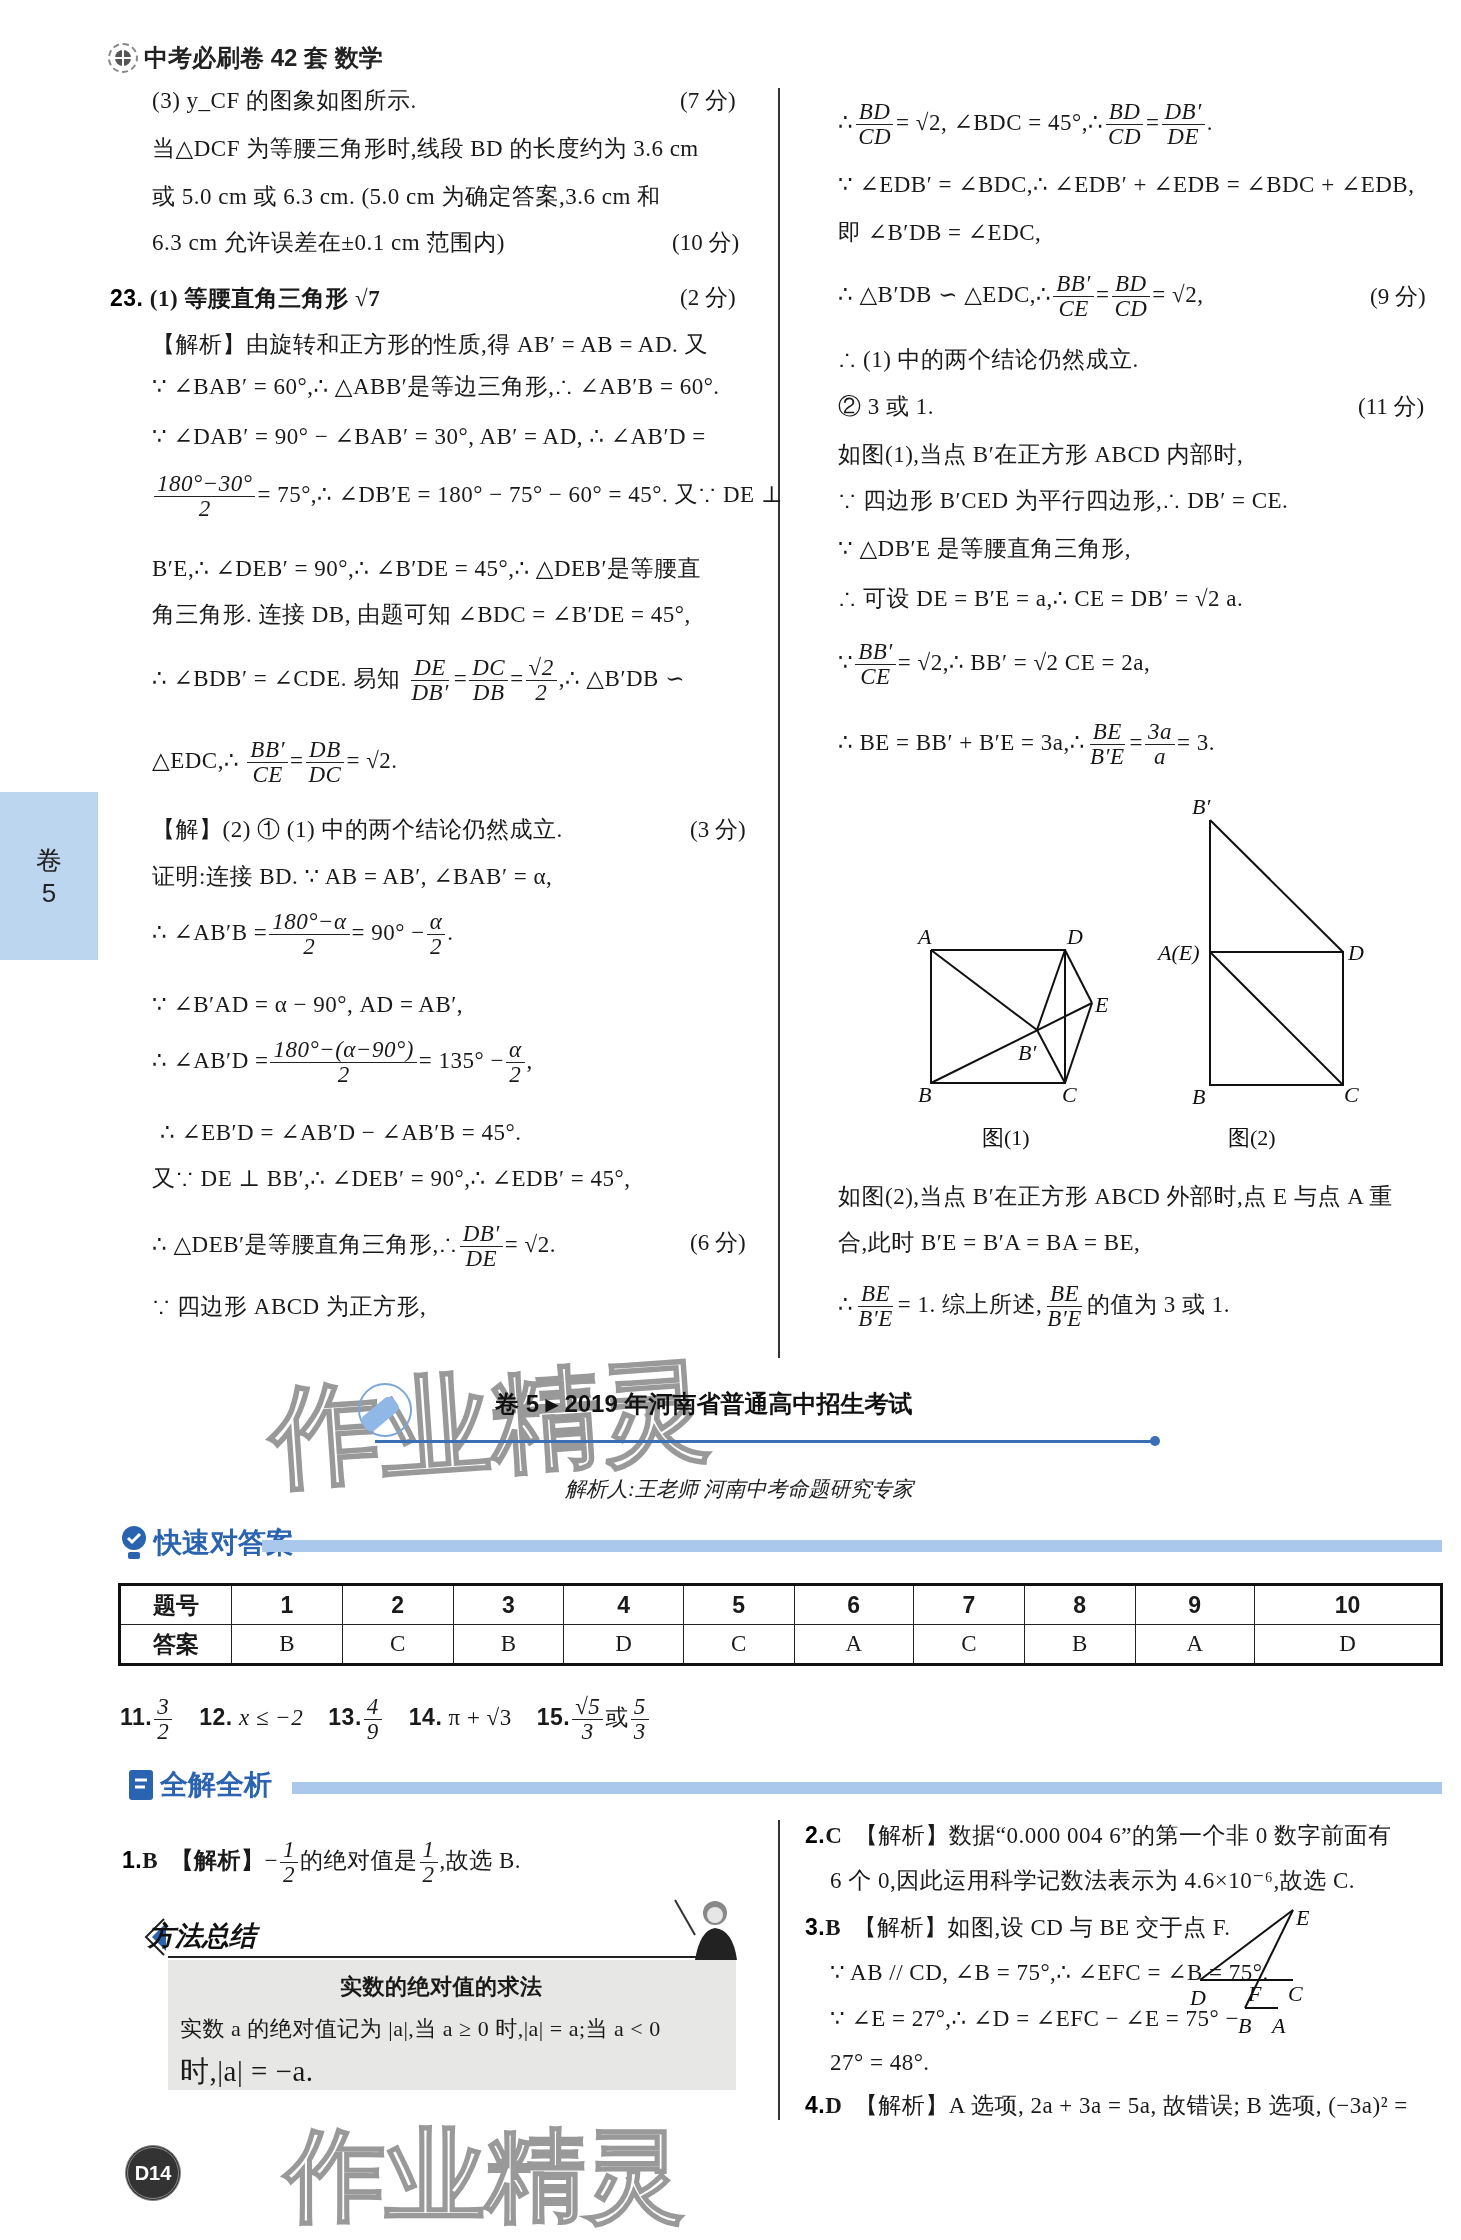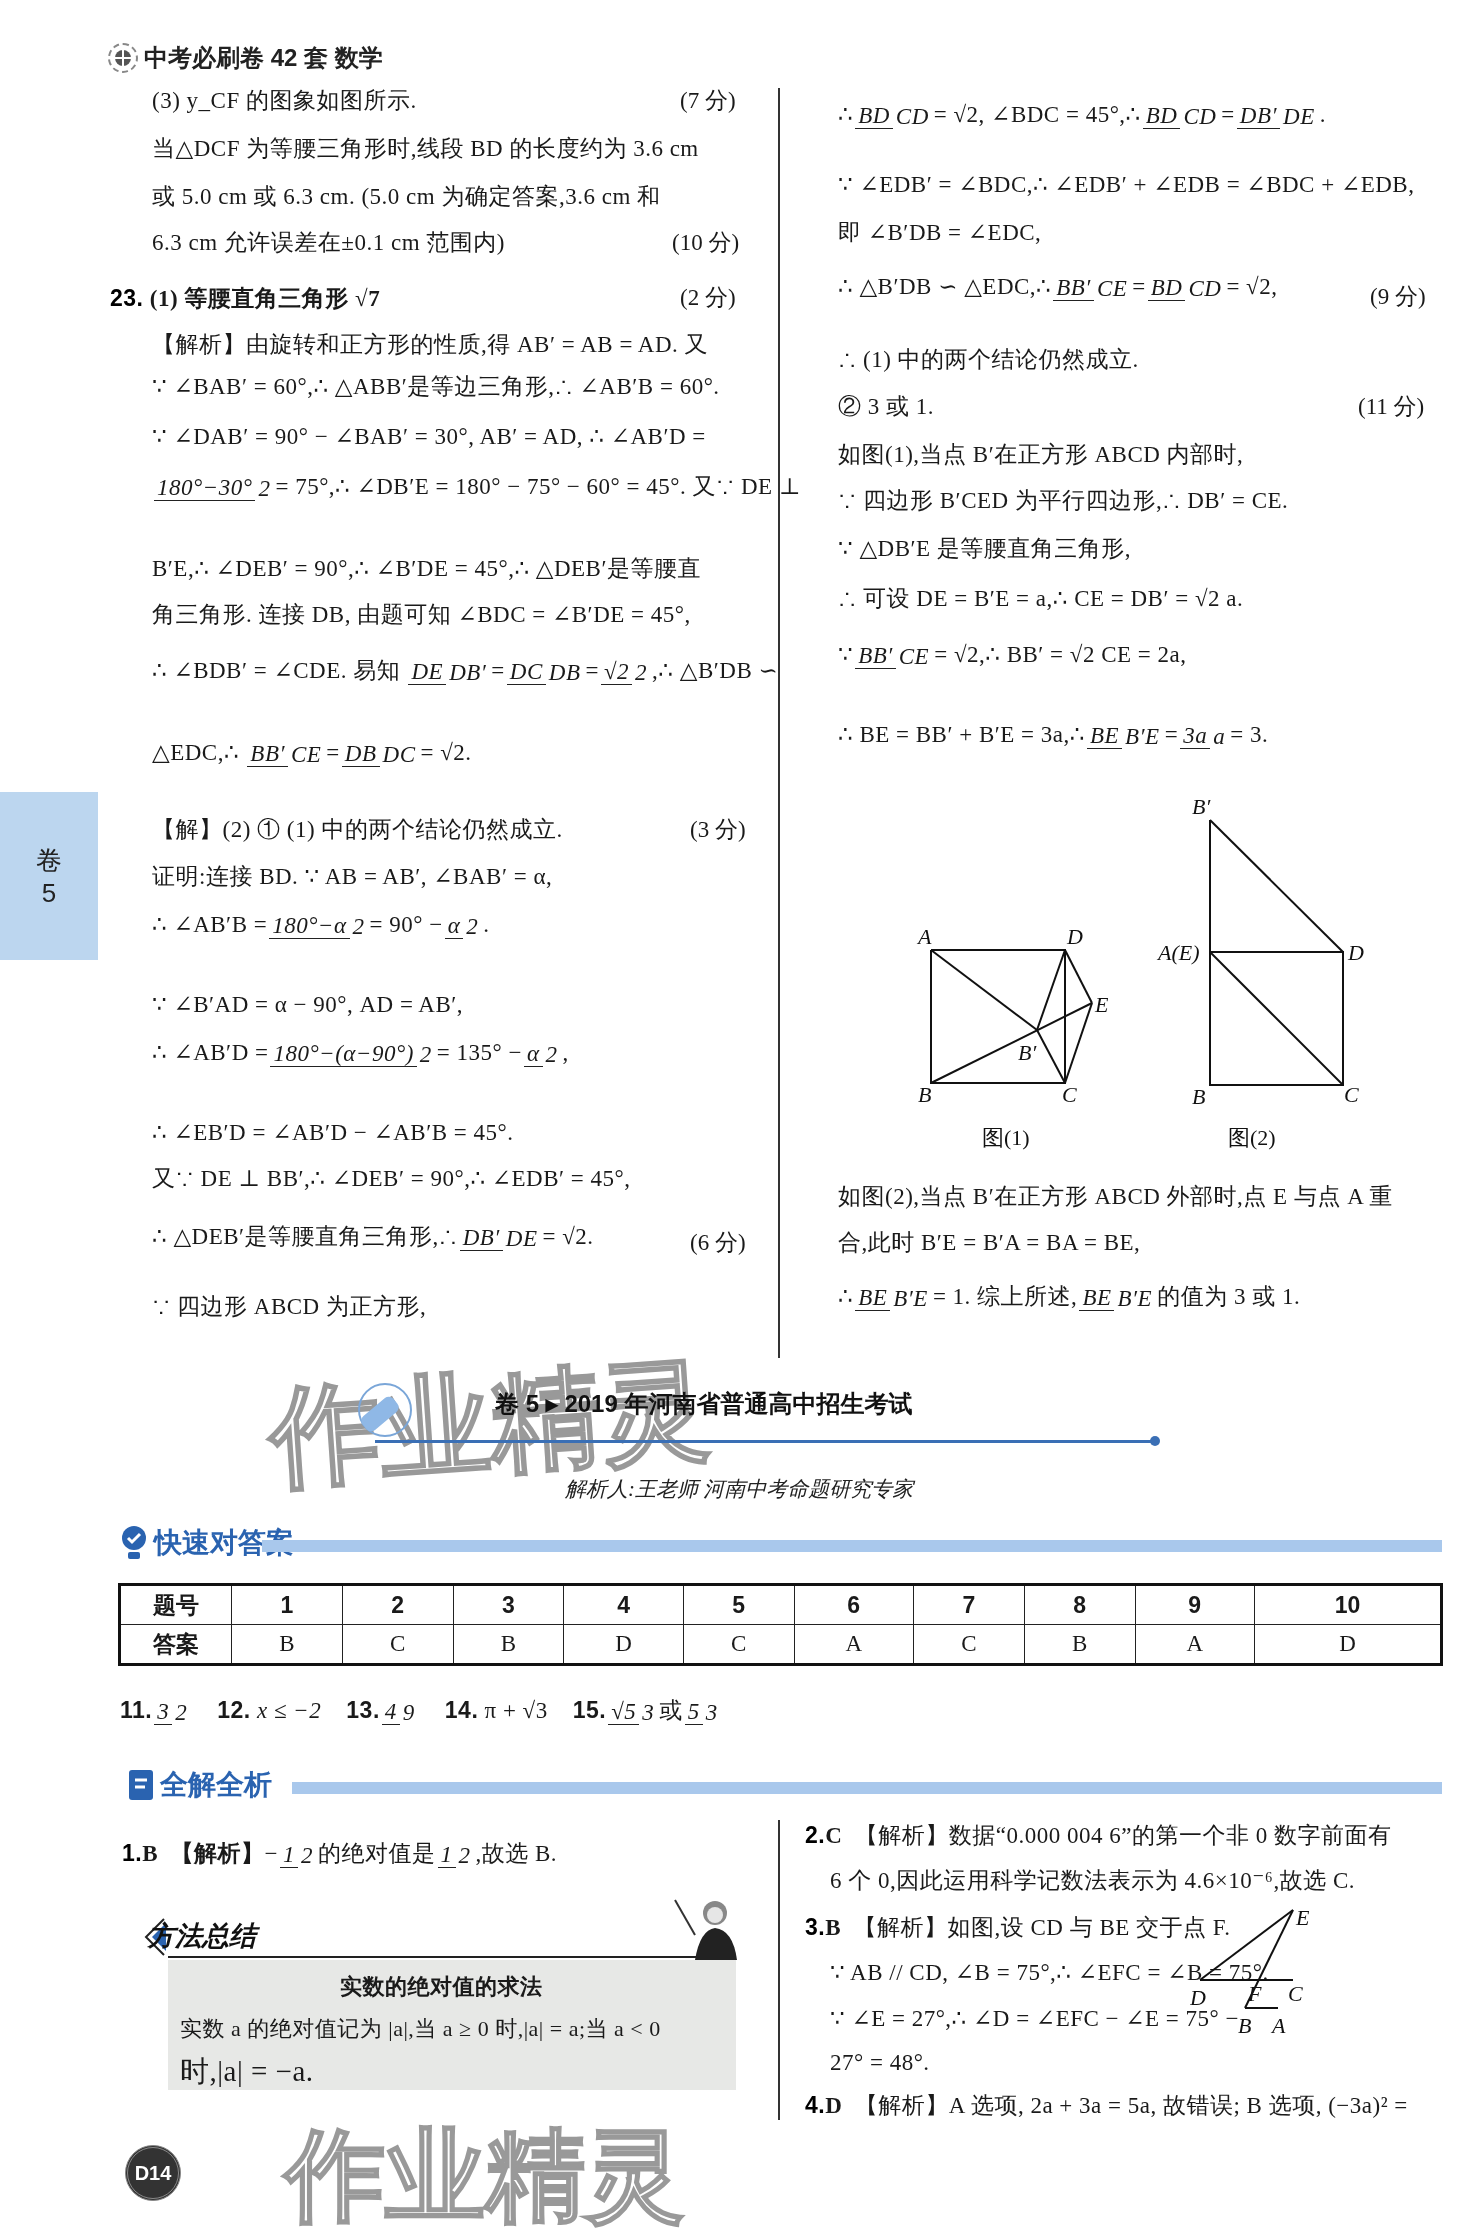--- a/index.html
+++ b/index.html
@@ -38,21 +38,21 @@
   .analyst { left: 565px; top: 1475px; font-size: 21px; font-style: italic; white-space: nowrap; color: #222; }
 
   .section-head { position: absolute; display: flex; align-items: center; gap: 6px; font-family: "Liberation Sans", sans-serif; font-weight: bold; font-size: 28px; color: #2a63b0; }
   .section-bar { position: absolute; height: 12px; background: #a9c8ec; }
 
   table.answers { position: absolute; left: 118px; top: 1583px; width: 1325px; border-collapse: collapse; border: 3px solid #111; font-size: 23px; }
   table.answers td { border: 1.5px solid #222; text-align: center; height: 38px; padding: 0; }
   table.answers tr.head td { font-family: "Liberation Sans", sans-serif; font-weight: bold; }
   table.answers td.lbl { font-family: "Liberation Sans", sans-serif; font-weight: bold; width: 110px; }
 
-  .frac { display: inline-flex; flex-direction: row; align-items: center; vertical-align: middle; font-style: italic; line-height: 24px; margin: 0 2px; }
+  .frac { display: inline-flex; flex-direction: column; align-items: center; vertical-align: middle; font-style: italic; line-height: 24px; margin: 0 2px; }
   .frac .num { border-bottom: 1.5px solid #222; padding: 0 3px; }
   .frac .den { padding: 0 3px; }
   .it { font-style: italic; }
 
   .method-box { left: 168px; top: 1960px; width: 568px; height: 130px; background: #e7e8e6; }
   .method-head { left: 148px; top: 1918px; font-family: "Liberation Sans", sans-serif; font-weight: bold; font-style: italic; font-size: 27px; color: #111; }
   .method-head-line { left: 168px; top: 1956px; width: 568px; height: 2px; background: #222; }
   .method-chevron { left: 142px; top: 1917px; width: 28px; height: 40px; }
   .teacher-icon { left: 655px; top: 1895px; width: 85px; height: 65px; }
 
@@ -142,21 +142,21 @@
   <div class="line" style="left:152px;top:990px">∵ ∠B′AD = α − 90°, AD = AB′,</div>
   <div class="line" style="left:152px;top:1038px">
     <span>∴ ∠AB′D =</span><span class="frac">
         <span class="num">180°−(α−90°)</span>
         <span class="den">2</span>
       </span><span>= 135° −</span><span class="frac">
         <span class="num">α</span>
         <span class="den">2</span>
       </span><span>,</span>
   </div>
-  <div class="line" style="left:152px;top:1118px">∴ ∠EB′D = ∠AB′D − ∠AB′B = 45°.</div>
+  <div class="line" style="left:160px;top:1118px">∴ ∠EB′D = ∠AB′D − ∠AB′B = 45°.</div>
   <div class="line" style="left:152px;top:1164px">又∵ DE ⊥ BB′,∴ ∠DEB′ = 90°,∴ ∠EDB′ = 45°,</div>
   <div class="line" style="left:152px;top:1222px">
     <span>∴ △DEB′是等腰直角三角形,∴</span><span class="frac">
         <span class="num">DB′</span>
         <span class="den">DE</span>
       </span><span>= √2.</span>
   </div>
   <div class="score" style="left:690px;top:1228px">(6 分)</div>
   <div class="line" style="left:152px;top:1292px">∵ 四边形 ABCD 为正方形,</div>
 </div>

